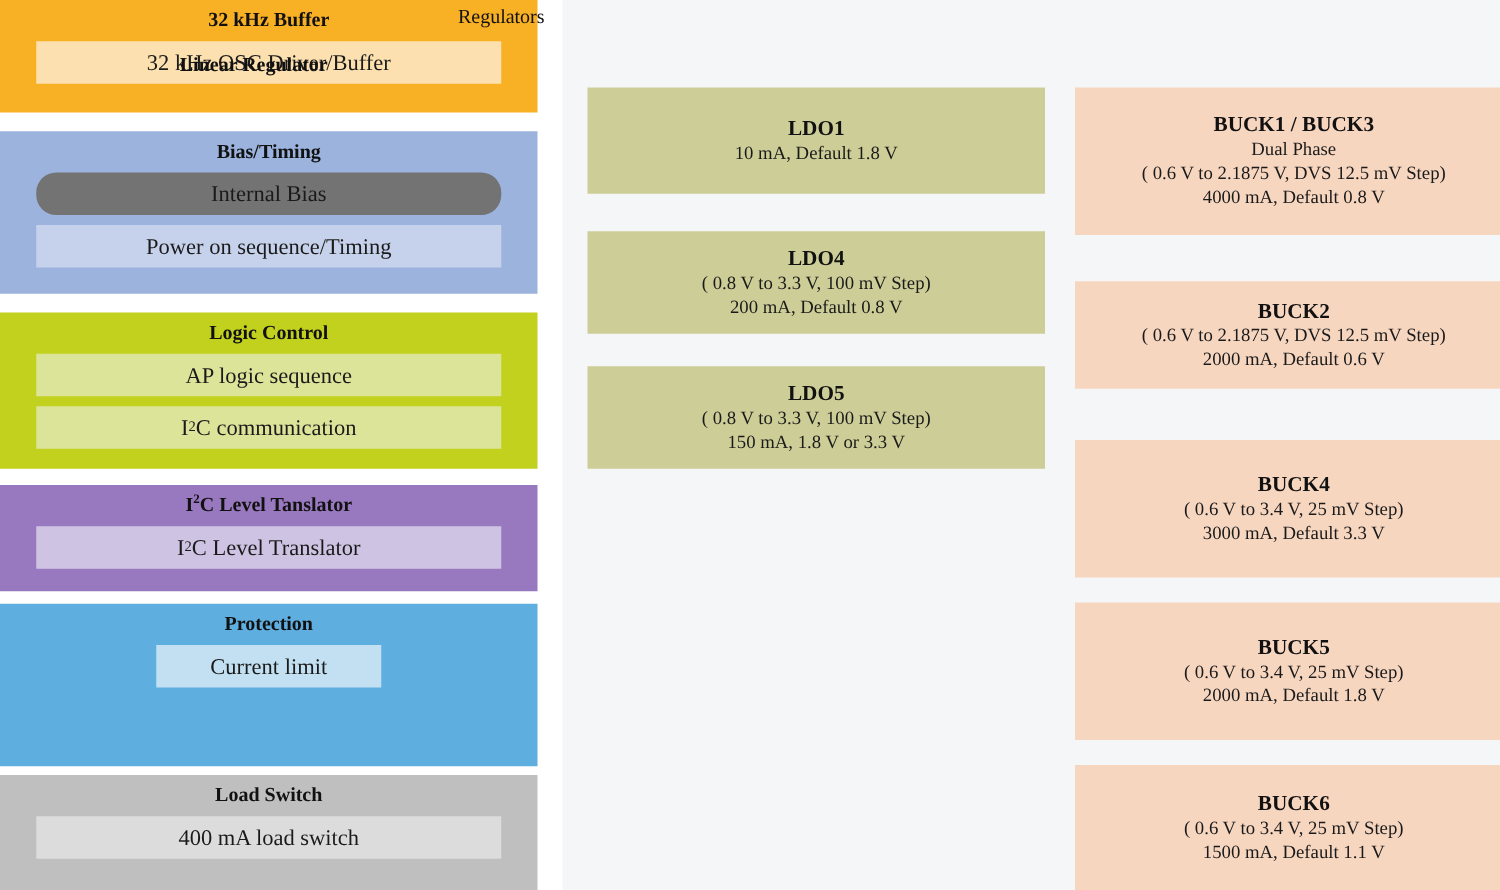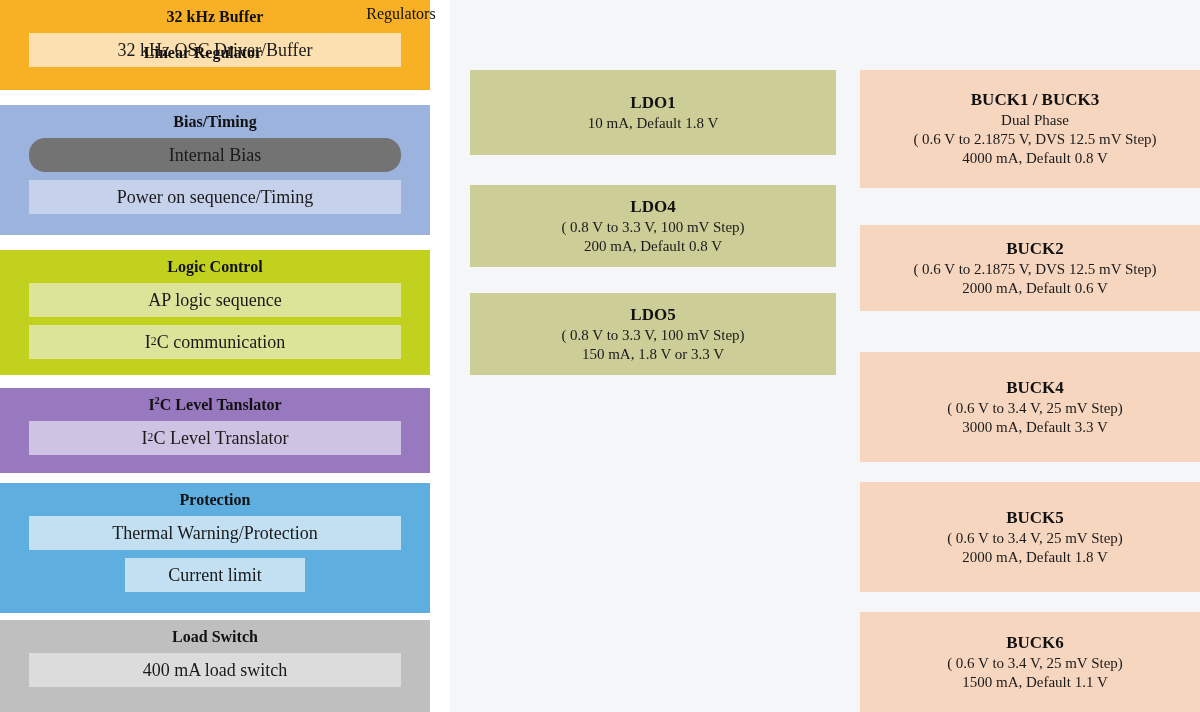--- a/index.html
+++ b/index.html
@@ -93,21 +93,20 @@
       </div>
       <div class="fblock" style="top: 388px; height: 85px; background: rgb(152, 120, 190);">
         <div class="ftitle">I<sup>2</sup>C Level Tanslator</div>
         <div class="rows">
           <div class="subbox sub-full" style="background: rgb(207, 195, 228);">I<sup>2</sup>C Level Translator</div>
         </div>
       </div>
       <div class="fblock" style="top: 483px; height: 130px; background: rgb(95, 174, 224);">
         <div class="ftitle">Protection</div>
         <div class="rows">
-          <div class="subbox sub-full" style="background: rgb(194, 224, 242);">Thermal Warning/Protection</div>
           <div class="subbox sub-narrow" style="background: rgb(194, 224, 242);">Current limit</div>
         </div>
       </div>
       <div class="fblock" style="top: 620px; height: 92px; background: rgb(191, 191, 191);">
         <div class="ftitle">Load Switch</div>
         <div class="rows">
           <div class="subbox sub-full" style="background: rgb(220, 220, 220);">400 mA load switch</div>
         </div>
       </div>
     </div>

